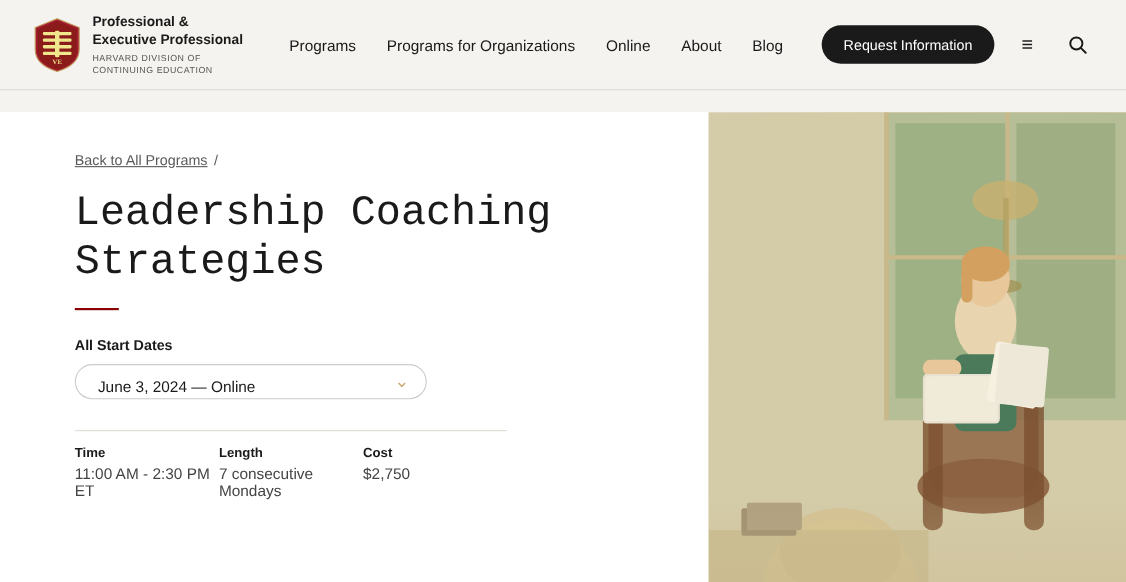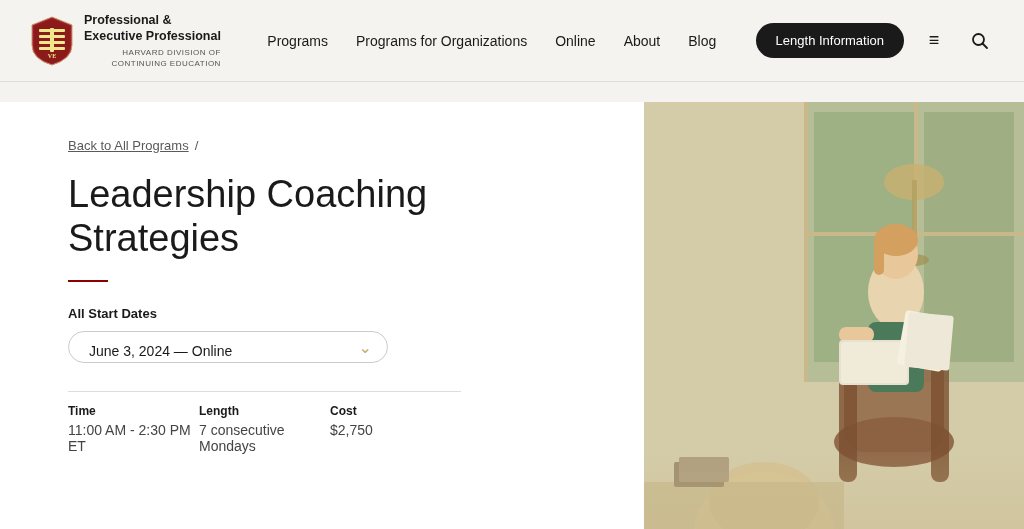--- a/index.html
+++ b/index.html
@@ -50,21 +50,20 @@
     }
 
     .logo-subtitle {
       font-size: 8px;
       color: #555;
       letter-spacing: 0.5px;
       font-family: Arial, sans-serif;
       text-transform: uppercase;
       line-height: 1.4;
       margin-top: 2px;
-      text-align: right;
     }
 
     .nav {
       display: flex;
       align-items: center;
       gap: 28px;
       flex: 1;
       justify-content: center;
     }
 
@@ -141,21 +140,21 @@
       text-decoration: underline;
       cursor: pointer;
     }
 
     .page-title {
       font-size: 38px;
       font-weight: 400;
       color: #1a1a1a;
       line-height: 1.15;
       margin-bottom: 20px;
-      font-family: Liberation Sans, sans-serif;
+      font-family: Liberation Mono, monospace;
       max-width: 520px;
     }
 
     .page-description {
       font-size: 15px;
       color: #333;
       line-height: 1.6;
       margin-bottom: 22px;
       font-family: Arial, sans-serif;
       max-width: 450px;
@@ -290,21 +289,21 @@
 
   <nav class="nav">
     <span class="nav-item">Programs</span>
     <span class="nav-item">Programs for Organizations</span>
     <span class="nav-item">Online</span>
     <span class="nav-item">About</span>
     <span class="nav-item">Blog</span>
   </nav>
 
   <div class="header-right">
-    <button class="request-btn">Length Information</button>
+    <button class="request-btn">Request Information</button>
     <button class="icon-btn">
       <span>≡</span>
     </button>
     <button class="icon-btn">
       <svg width="18" height="18" viewBox="0 0 18 18" fill="none" xmlns="http://www.w3.org/2000/svg">
         <circle cx="7.5" cy="7.5" r="5.5" stroke="#1a1a1a" stroke-width="1.8"></circle>
         <line x1="11.5" y1="11.5" x2="16" y2="16" stroke="#1a1a1a" stroke-width="1.8" stroke-linecap="round"></line>
       </svg>
     </button>
   </div>

